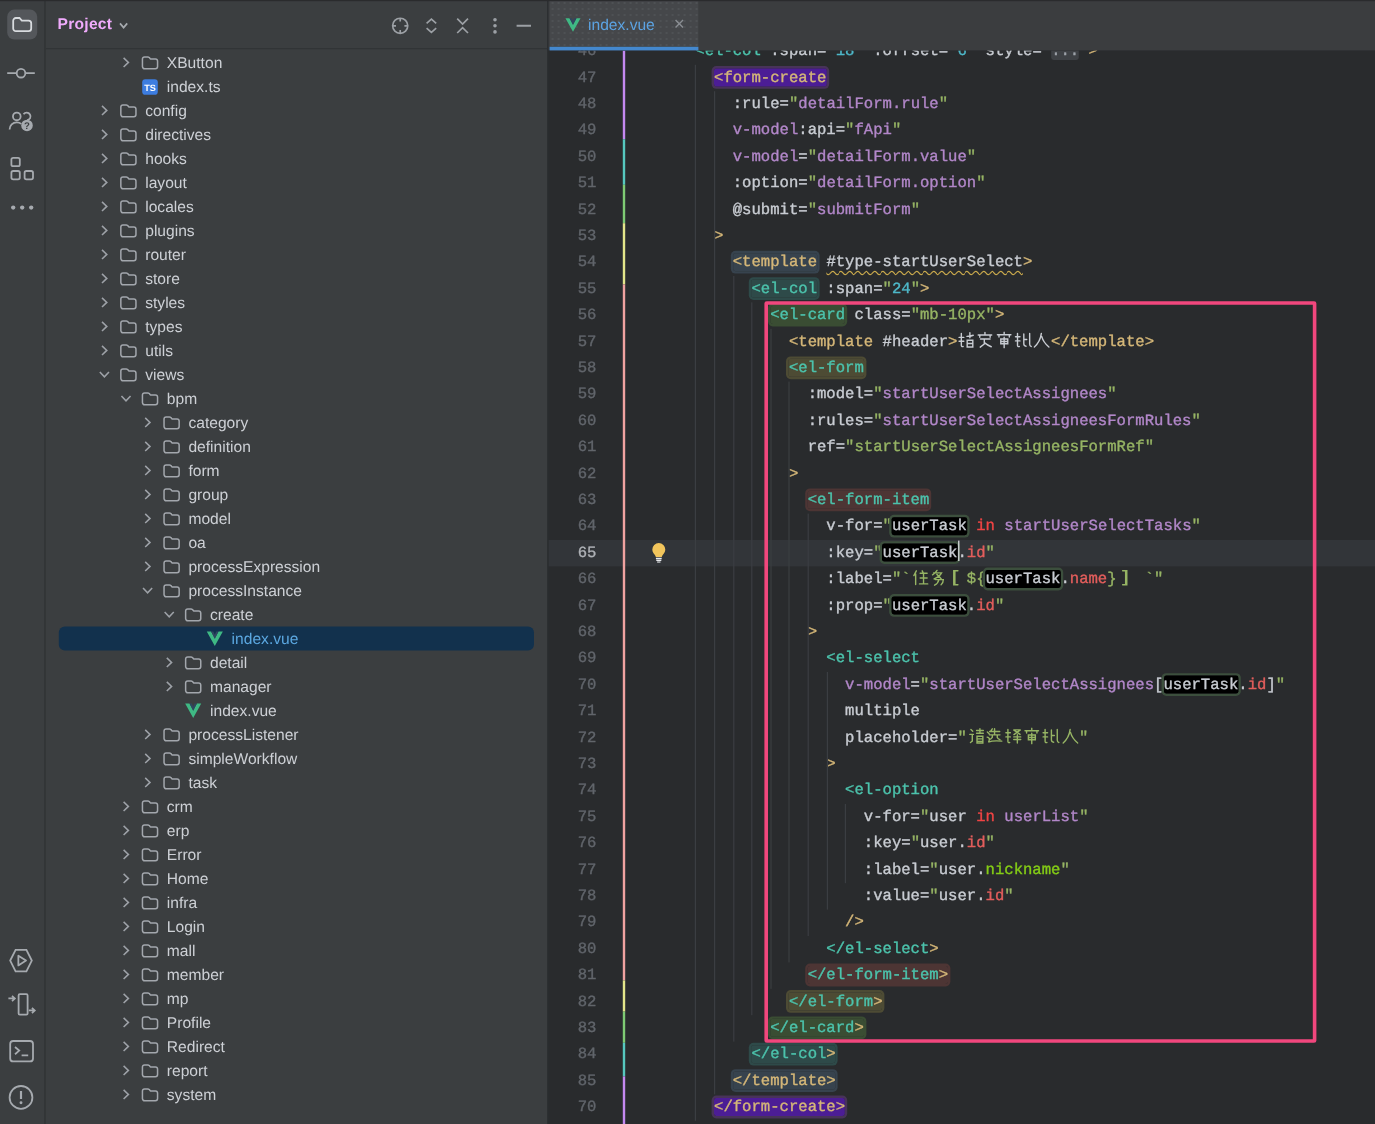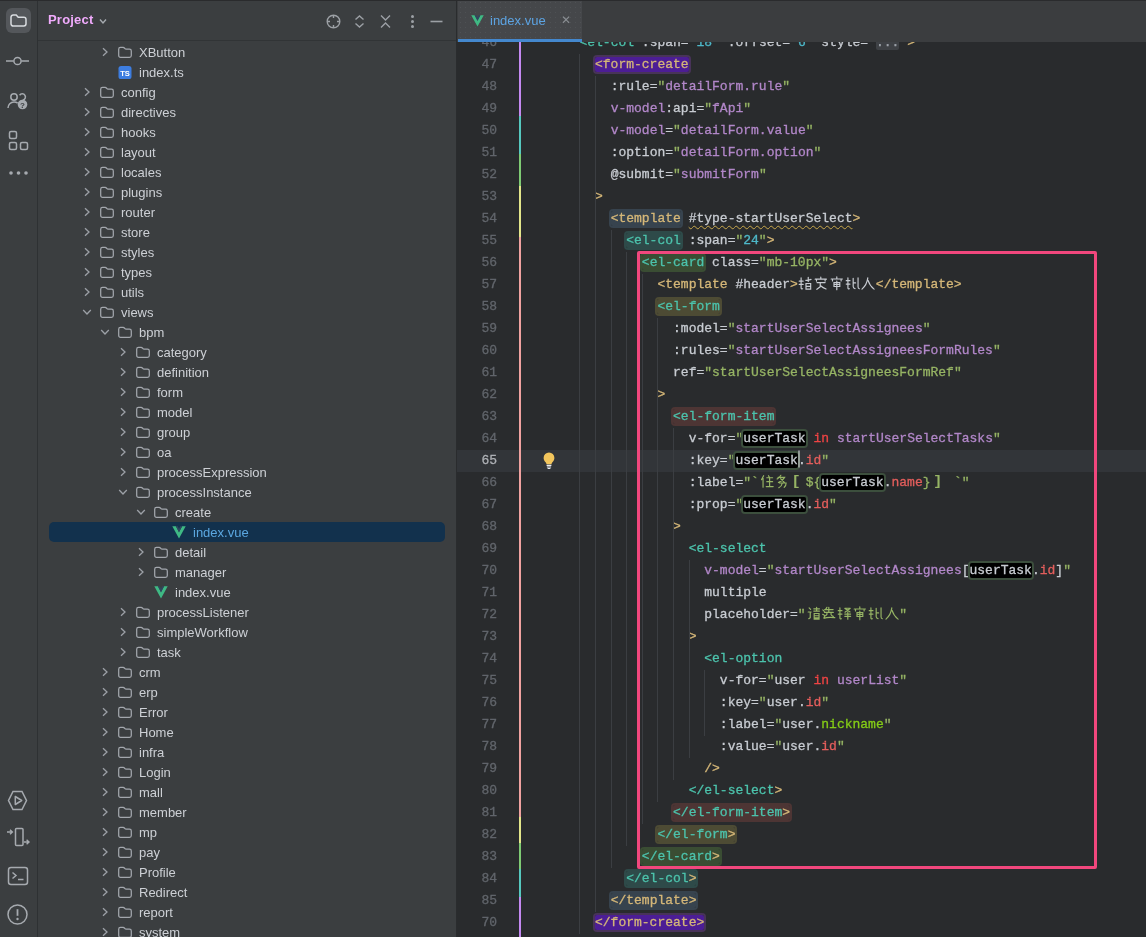--- a/index.html
+++ b/index.html
@@ -283,30 +283,30 @@
         </svg>
         <span class="tl">form</span>
       </div>
 <div class="trow" style="padding-left:77px">
         <svg class="ch" viewBox="0 0 16 16">
           <path d="M6 4.2 10 8l-4 3.8" fill="none" stroke="#9DA1A7" stroke-width="1.3"></path>
         </svg>
         <svg class="fi" viewBox="0 0 16 16">
           <path d="M1.7 5.2c0-1 .8-1.8 1.8-1.8h2.6c.5 0 1 .2 1.3.6l.8.9c.2.2.4.3.7.3h3.6c1 0 1.8.8 1.8 1.8v4.5c0 1-.8 1.8-1.8 1.8H3.5c-1 0-1.8-.8-1.8-1.8z" fill="none" stroke="#A3A7AD" stroke-width="1.25"></path>
         </svg>
+        <span class="tl">group</span>
+      </div>
+<div class="trow" style="padding-left:77px">
+        <svg class="ch" viewBox="0 0 16 16">
+          <path d="M6 4.2 10 8l-4 3.8" fill="none" stroke="#9DA1A7" stroke-width="1.3"></path>
+        </svg>
+        <svg class="fi" viewBox="0 0 16 16">
+          <path d="M1.7 5.2c0-1 .8-1.8 1.8-1.8h2.6c.5 0 1 .2 1.3.6l.8.9c.2.2.4.3.7.3h3.6c1 0 1.8.8 1.8 1.8v4.5c0 1-.8 1.8-1.8 1.8H3.5c-1 0-1.8-.8-1.8-1.8z" fill="none" stroke="#A3A7AD" stroke-width="1.25"></path>
+        </svg>
         <span class="tl">model</span>
-      </div>
-<div class="trow" style="padding-left:77px">
-        <svg class="ch" viewBox="0 0 16 16">
-          <path d="M6 4.2 10 8l-4 3.8" fill="none" stroke="#9DA1A7" stroke-width="1.3"></path>
-        </svg>
-        <svg class="fi" viewBox="0 0 16 16">
-          <path d="M1.7 5.2c0-1 .8-1.8 1.8-1.8h2.6c.5 0 1 .2 1.3.6l.8.9c.2.2.4.3.7.3h3.6c1 0 1.8.8 1.8 1.8v4.5c0 1-.8 1.8-1.8 1.8H3.5c-1 0-1.8-.8-1.8-1.8z" fill="none" stroke="#A3A7AD" stroke-width="1.25"></path>
-        </svg>
-        <span class="tl">group</span>
       </div>
 <div class="trow" style="padding-left:77px">
         <svg class="ch" viewBox="0 0 16 16">
           <path d="M6 4.2 10 8l-4 3.8" fill="none" stroke="#9DA1A7" stroke-width="1.3"></path>
         </svg>
         <svg class="fi" viewBox="0 0 16 16">
           <path d="M1.7 5.2c0-1 .8-1.8 1.8-1.8h2.6c.5 0 1 .2 1.3.6l.8.9c.2.2.4.3.7.3h3.6c1 0 1.8.8 1.8 1.8v4.5c0 1-.8 1.8-1.8 1.8H3.5c-1 0-1.8-.8-1.8-1.8z" fill="none" stroke="#A3A7AD" stroke-width="1.25"></path>
         </svg>
         <span class="tl">oa</span>
       </div>
@@ -471,29 +471,20 @@
         <span class="tl">member</span>
       </div>
 <div class="trow" style="padding-left:59px">
         <svg class="ch" viewBox="0 0 16 16">
           <path d="M6 4.2 10 8l-4 3.8" fill="none" stroke="#9DA1A7" stroke-width="1.3"></path>
         </svg>
         <svg class="fi" viewBox="0 0 16 16">
           <path d="M1.7 5.2c0-1 .8-1.8 1.8-1.8h2.6c.5 0 1 .2 1.3.6l.8.9c.2.2.4.3.7.3h3.6c1 0 1.8.8 1.8 1.8v4.5c0 1-.8 1.8-1.8 1.8H3.5c-1 0-1.8-.8-1.8-1.8z" fill="none" stroke="#A3A7AD" stroke-width="1.25"></path>
         </svg>
         <span class="tl">mp</span>
-      </div>
-<div class="trow" style="padding-left:59px">
-        <svg class="ch" viewBox="0 0 16 16">
-          <path d="M6 4.2 10 8l-4 3.8" fill="none" stroke="#9DA1A7" stroke-width="1.3"></path>
-        </svg>
-        <svg class="fi" viewBox="0 0 16 16">
-          <path d="M1.7 5.2c0-1 .8-1.8 1.8-1.8h2.6c.5 0 1 .2 1.3.6l.8.9c.2.2.4.3.7.3h3.6c1 0 1.8.8 1.8 1.8v4.5c0 1-.8 1.8-1.8 1.8H3.5c-1 0-1.8-.8-1.8-1.8z" fill="none" stroke="#A3A7AD" stroke-width="1.25"></path>
-        </svg>
-        <span class="tl">pay</span>
       </div>
 <div class="trow" style="padding-left:59px">
         <svg class="ch" viewBox="0 0 16 16">
           <path d="M6 4.2 10 8l-4 3.8" fill="none" stroke="#9DA1A7" stroke-width="1.3"></path>
         </svg>
         <svg class="fi" viewBox="0 0 16 16">
           <path d="M1.7 5.2c0-1 .8-1.8 1.8-1.8h2.6c.5 0 1 .2 1.3.6l.8.9c.2.2.4.3.7.3h3.6c1 0 1.8.8 1.8 1.8v4.5c0 1-.8 1.8-1.8 1.8H3.5c-1 0-1.8-.8-1.8-1.8z" fill="none" stroke="#A3A7AD" stroke-width="1.25"></path>
         </svg>
         <span class="tl">Profile</span>
       </div>

